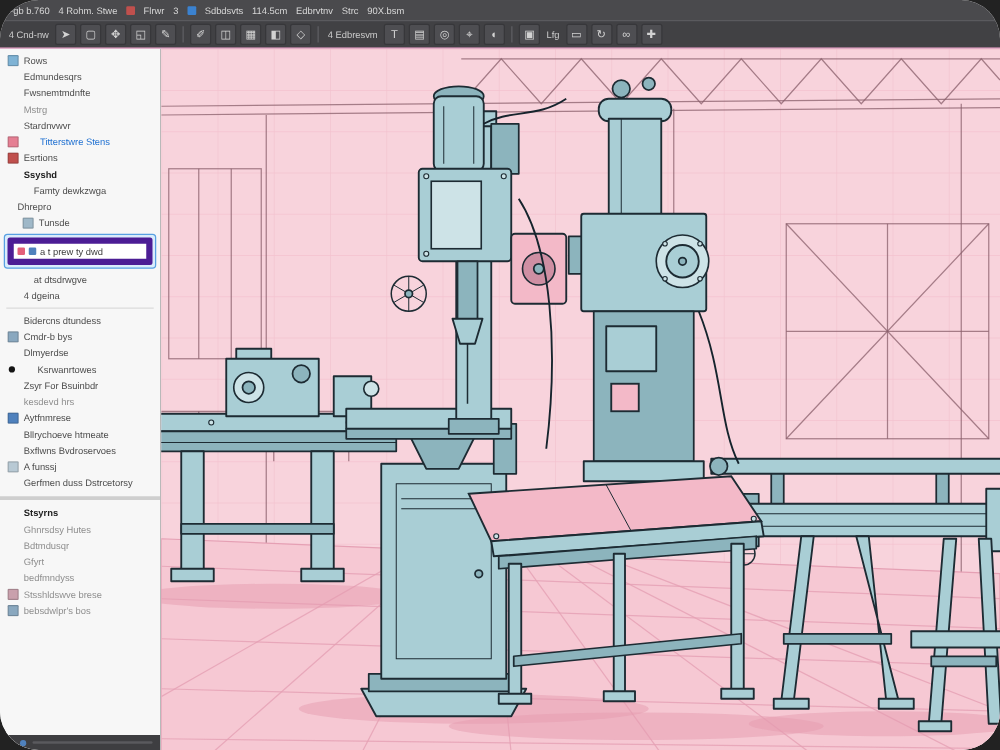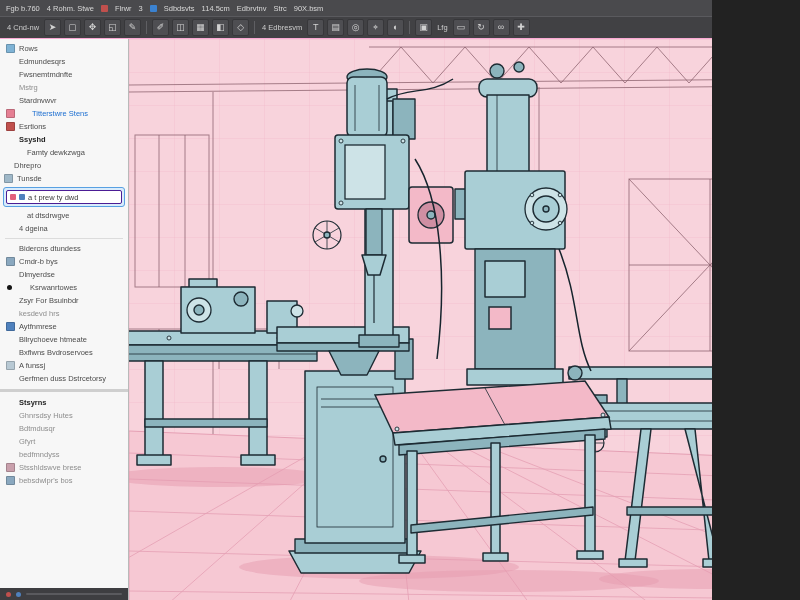--- a/index.html
+++ b/index.html
@@ -1,16 +1,16 @@
 <!DOCTYPE html>
 <html style="--wall: #f8d3dc; --wall_grid: #eeb2c2; --struct: #8a5f6b; --floor: #f6c8d3; --floor_line: #e5a0b4; --shadow: #e59cb0; --machine: #a9ced5; --machine_dark: #8cb4bd; --machine_light: #cde3e7; --outline: #1d2b33; --accent_pink: #f3b9c8; --accent_deep: #cf8fa3;"><head>
 <meta charset="utf-8">
 <style>
   html,body{margin:0;padding:0;background:#222;}
-  .app{width:712px;height:600px;font-family:"Liberation Sans",sans-serif;display:flex;flex-direction:column;overflow:hidden;background:#fff;position:relative;}
+  .app{width:800px;height:600px;font-family:"Liberation Sans",sans-serif;display:flex;flex-direction:column;overflow:hidden;background:#fff;position:relative;border-radius:31px;}
   
   .menubar{flex:0 0 16px;background:#4a4a4d;display:flex;align-items:center;gap:7px;padding:0 6px;overflow:hidden;}
   .menu-item{font-size:7.5px;color:#d8d8d8;white-space:nowrap;cursor:default;}
   .menu-chip{width:7px;height:7px;border-radius:1px;flex:0 0 7px;}
   
   .toolbar{flex:0 0 21px;background:#414144;border-top:1px solid #5a5a5e;border-bottom:1px solid #f9a8d4;display:flex;align-items:center;gap:3px;padding:0 5px;overflow:hidden;}
   .tb-label{font-size:7.5px;color:#cccccc;white-space:nowrap;margin:0 2px;}
   .tb-icon{width:15px;height:15px;display:flex;align-items:center;justify-content:center;font-size:9px;line-height:1;color:#d2d2d2;background:#4e4e52;border:1px solid #37373a;border-radius:2px;}
   .tb-sep{width:1px;height:13px;background:#5f5f63;margin:0 2px;}
   
@@ -20,21 +20,21 @@
   .sb-row{display:flex;align-items:center;gap:4px;height:13px;padding:0 4px 0 6px;font-size:7.5px;color:#4c4c4c;white-space:nowrap;overflow:hidden;}
   .sb-row.section{color:#1f1f1f;font-weight:bold;}
   .sb-row.dim{color:#8e8e8e;text-align:right;}
   .sb-row.selected{color:#1d6fd1;gap:17px;}
   .ico{width:7px;height:7px;border-radius:1px;flex:0 0 7px;border:1px solid rgba(0,0,0,.18);}
   .ico.empty{background:transparent;border-color:transparent;}
   .bullet{width:5px;height:5px;border-radius:50%;background:#141414;flex:0 0 5px;margin:0 1px;}
   .sb-sep{height:1px;background:#dcdcdc;margin:3px 5px;}
   .sb-sep.thick{height:3px;background:#cfcfcf;margin:4px 0;}
   .sb-highlight{margin:2px 3px;border:1px solid #58a0e2;background:#d9ecfc;border-radius:3px;padding:2px;}
-  .sb-highlight .inner{background:#ffffff;border:1px solid #4c1d95;border-radius:2px;display:flex;align-items:center;gap:3px;padding:0 3px;height:12px;font-size:7.5px;color:#3c3c3c;}
+  .sb-highlight .inner{background:#ffffff;border:5px solid #4c1d95;border-radius:2px;display:flex;align-items:center;gap:3px;padding:0 3px;height:12px;font-size:7.5px;color:#3c3c3c;}
   .chip{width:6px;height:6px;border-radius:1px;flex:0 0 6px;}
   .sb-bottombar{flex:0 0 12px;background:#3e3e41;display:flex;align-items:center;gap:5px;padding:0 6px;}
   .status-dot{width:5px;height:5px;border-radius:50%;}
   .status-line{flex:1;height:2px;background:#5a5a5e;border-radius:1px;}
   
   .canvas{flex:1;position:relative;background:#f8d3dc;min-width:0;}
   .canvas svg{display:block;}
   .wall{fill:var(--wall);}
   .wgl{fill:none;stroke:var(--wall_grid);stroke-width:1;opacity:.55;}
   .struct line,.struct path,.struct rect{stroke:var(--struct);stroke-width:1;fill:none;opacity:.75;}
@@ -136,21 +136,21 @@
             <span>Ssyshd</span>
           </div>
           <div class="sb-row" style="padding-left: 14px;">
             <span class="ico empty"></span>
             <span>Famty dewkzwga</span>
           </div>
           <div class="sb-row" style="padding-left: 1px;">
             <span class="ico empty"></span>
             <span>Dhrepro</span>
           </div>
-          <div class="sb-row" style="padding-left: 4px;">
+          <div class="sb-row" style="padding-left: 18px;">
             <span class="ico" style="background: rgb(159, 184, 200);"></span>
             <span>Tunsde</span>
           </div>
           <div class="sb-highlight">
             <div class="inner">
               <span class="chip" style="background: rgb(227, 96, 122);"></span>
               <span class="chip" style="background: rgb(79, 129, 189);"></span>
               <span>a t prew ty dwd</span>
             </div>
           </div>

